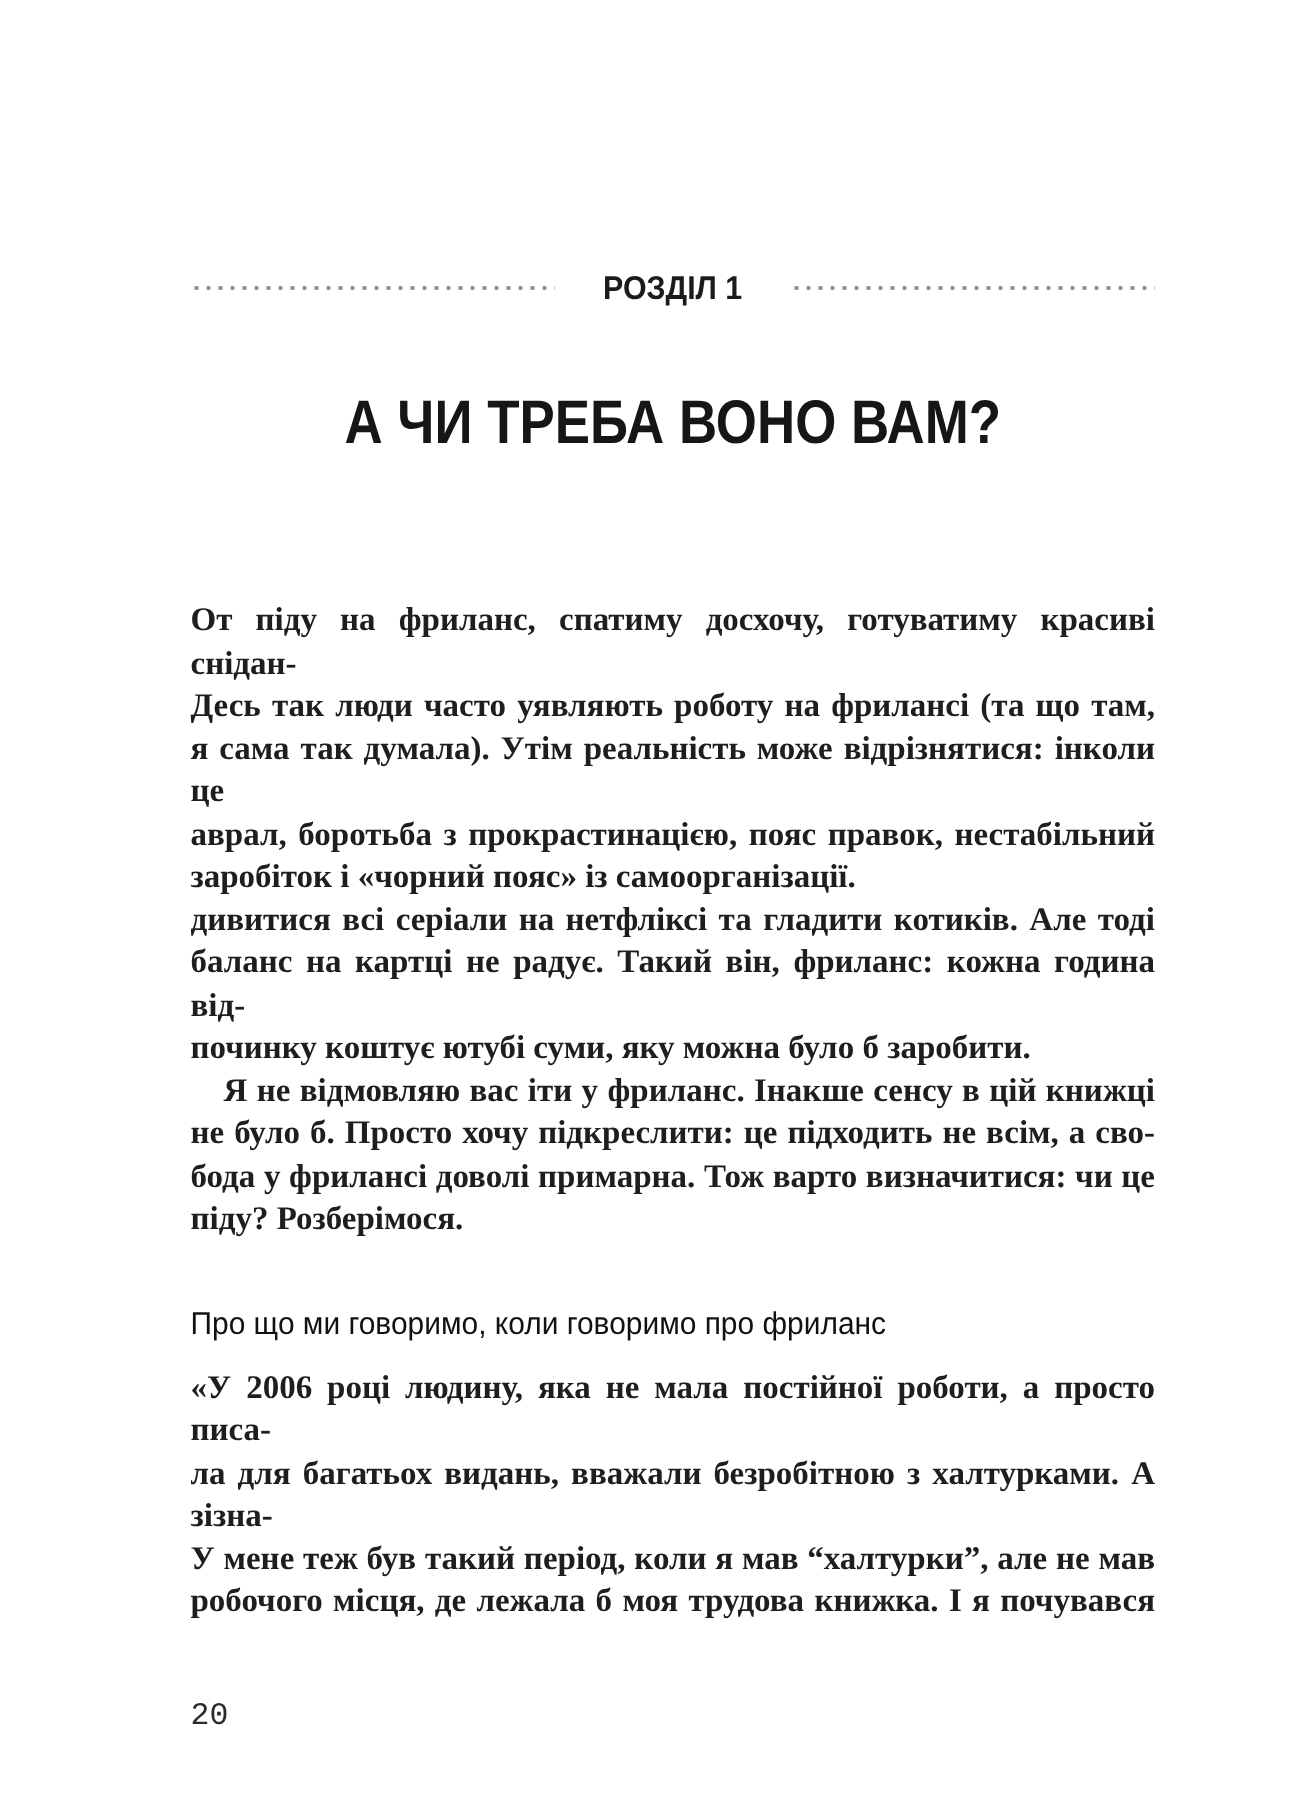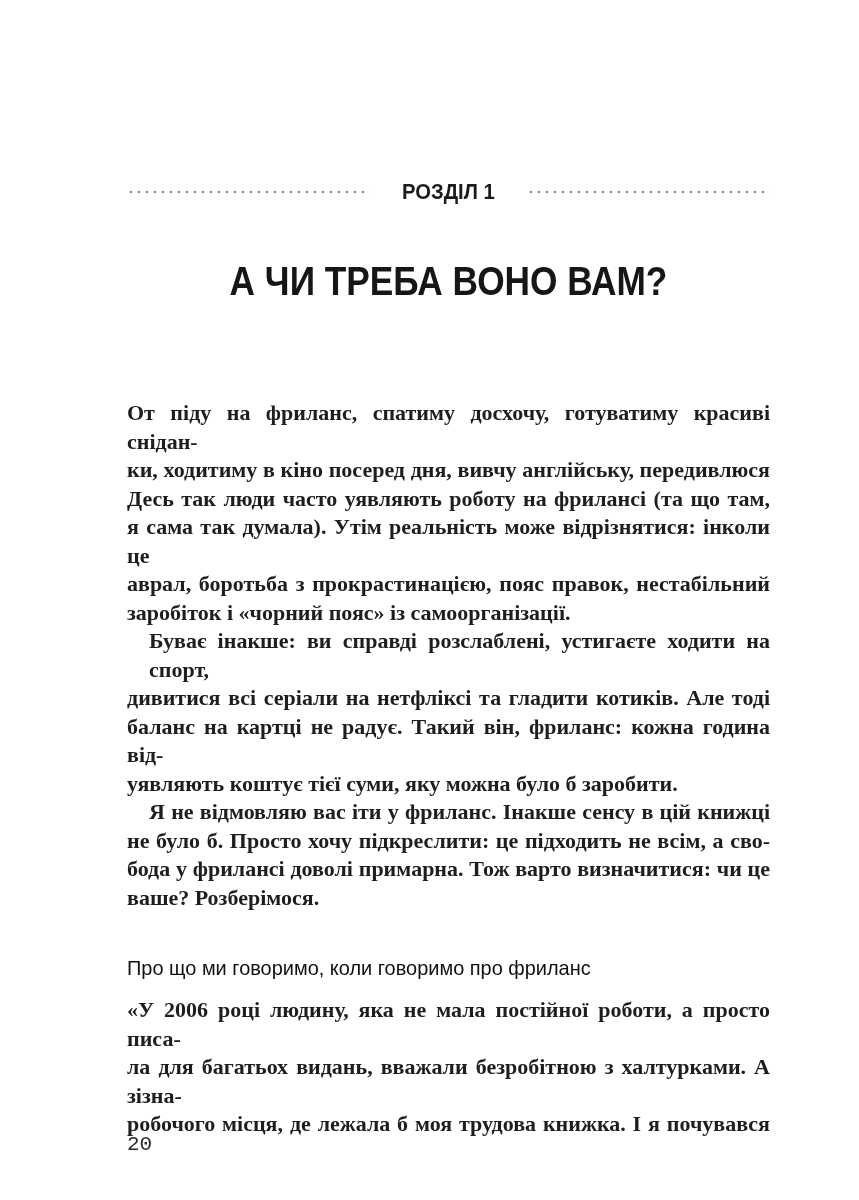--- a/index.html
+++ b/index.html
@@ -111,42 +111,41 @@
     <span class="dots"></span>
     <span class="chapter-label">РОЗДІЛ 1</span>
     <span class="dots"></span>
   </header>
 
   <h1 class="chapter-title">А ЧИ ТРЕБА ВОНО ВАМ?</h1>
 
   <main class="body-text" id="body-text">
       <div class="para">
         <div class="line">От піду на фриланс, спатиму досхочу, готуватиму красиві снідан-</div>
-        <div class="line">ки, ходитиму в кіно посеред дня, вивчу англійську, передивлюся</div>
         <div class="line">Десь так люди часто уявляють роботу на фрилансі (та що там,</div>
         <div class="line">я сама так думала). Утім реальність може відрізнятися: інколи це</div>
         <div class="line">аврал, боротьба з прокрастинацією, пояс правок, нестабільний</div>
         <div class="line last">заробіток і «чорний пояс» із самоорганізації.</div>
       </div>
       <div class="para">
-        <div class="line indent">Буває інакше: ви справді розслаблені, устигаєте ходити на спорт,</div>
         <div class="line">дивитися всі серіали на нетфліксі та гладити котиків. Але тоді</div>
         <div class="line">баланс на картці не радує. Такий він, фриланс: кожна година від-</div>
-        <div class="line last">уявляють коштує тієї суми, яку можна було б заробити.</div>
+        <div class="line last">починку коштує ютубі суми, яку можна було б заробити.</div>
       </div>
       <div class="para">
         <div class="line indent">Я не відмовляю вас іти у фриланс. Інакше сенсу в цій книжці</div>
         <div class="line">не було б. Просто хочу підкреслити: це підходить не всім, а сво-</div>
         <div class="line">бода у фрилансі доволі примарна. Тож варто визначитися: чи це</div>
-        <div class="line last">ваше? Розберімося.</div>
+        <div class="line last">піду? Розберімося.</div>
       </div>
       <div class="subheading">Про що ми говоримо, коли говоримо про фриланс</div>
       <div class="para">
         <div class="line">«У 2006 році людину, яка не мала постійної роботи, а просто писа-</div>
         <div class="line">ла для багатьох видань, вважали безробітною з халтурками. А зізна-</div>
+        <div class="line">У мене теж був такий період, коли я мав “халтурки”, але не мав</div>
         <div class="line">робочого місця, де лежала б моя трудова книжка. І я почувався</div>
       </div>
     </main>
 
   <div class="page-footer">
     <span>20</span>
   </div>
 
 </div>
 

